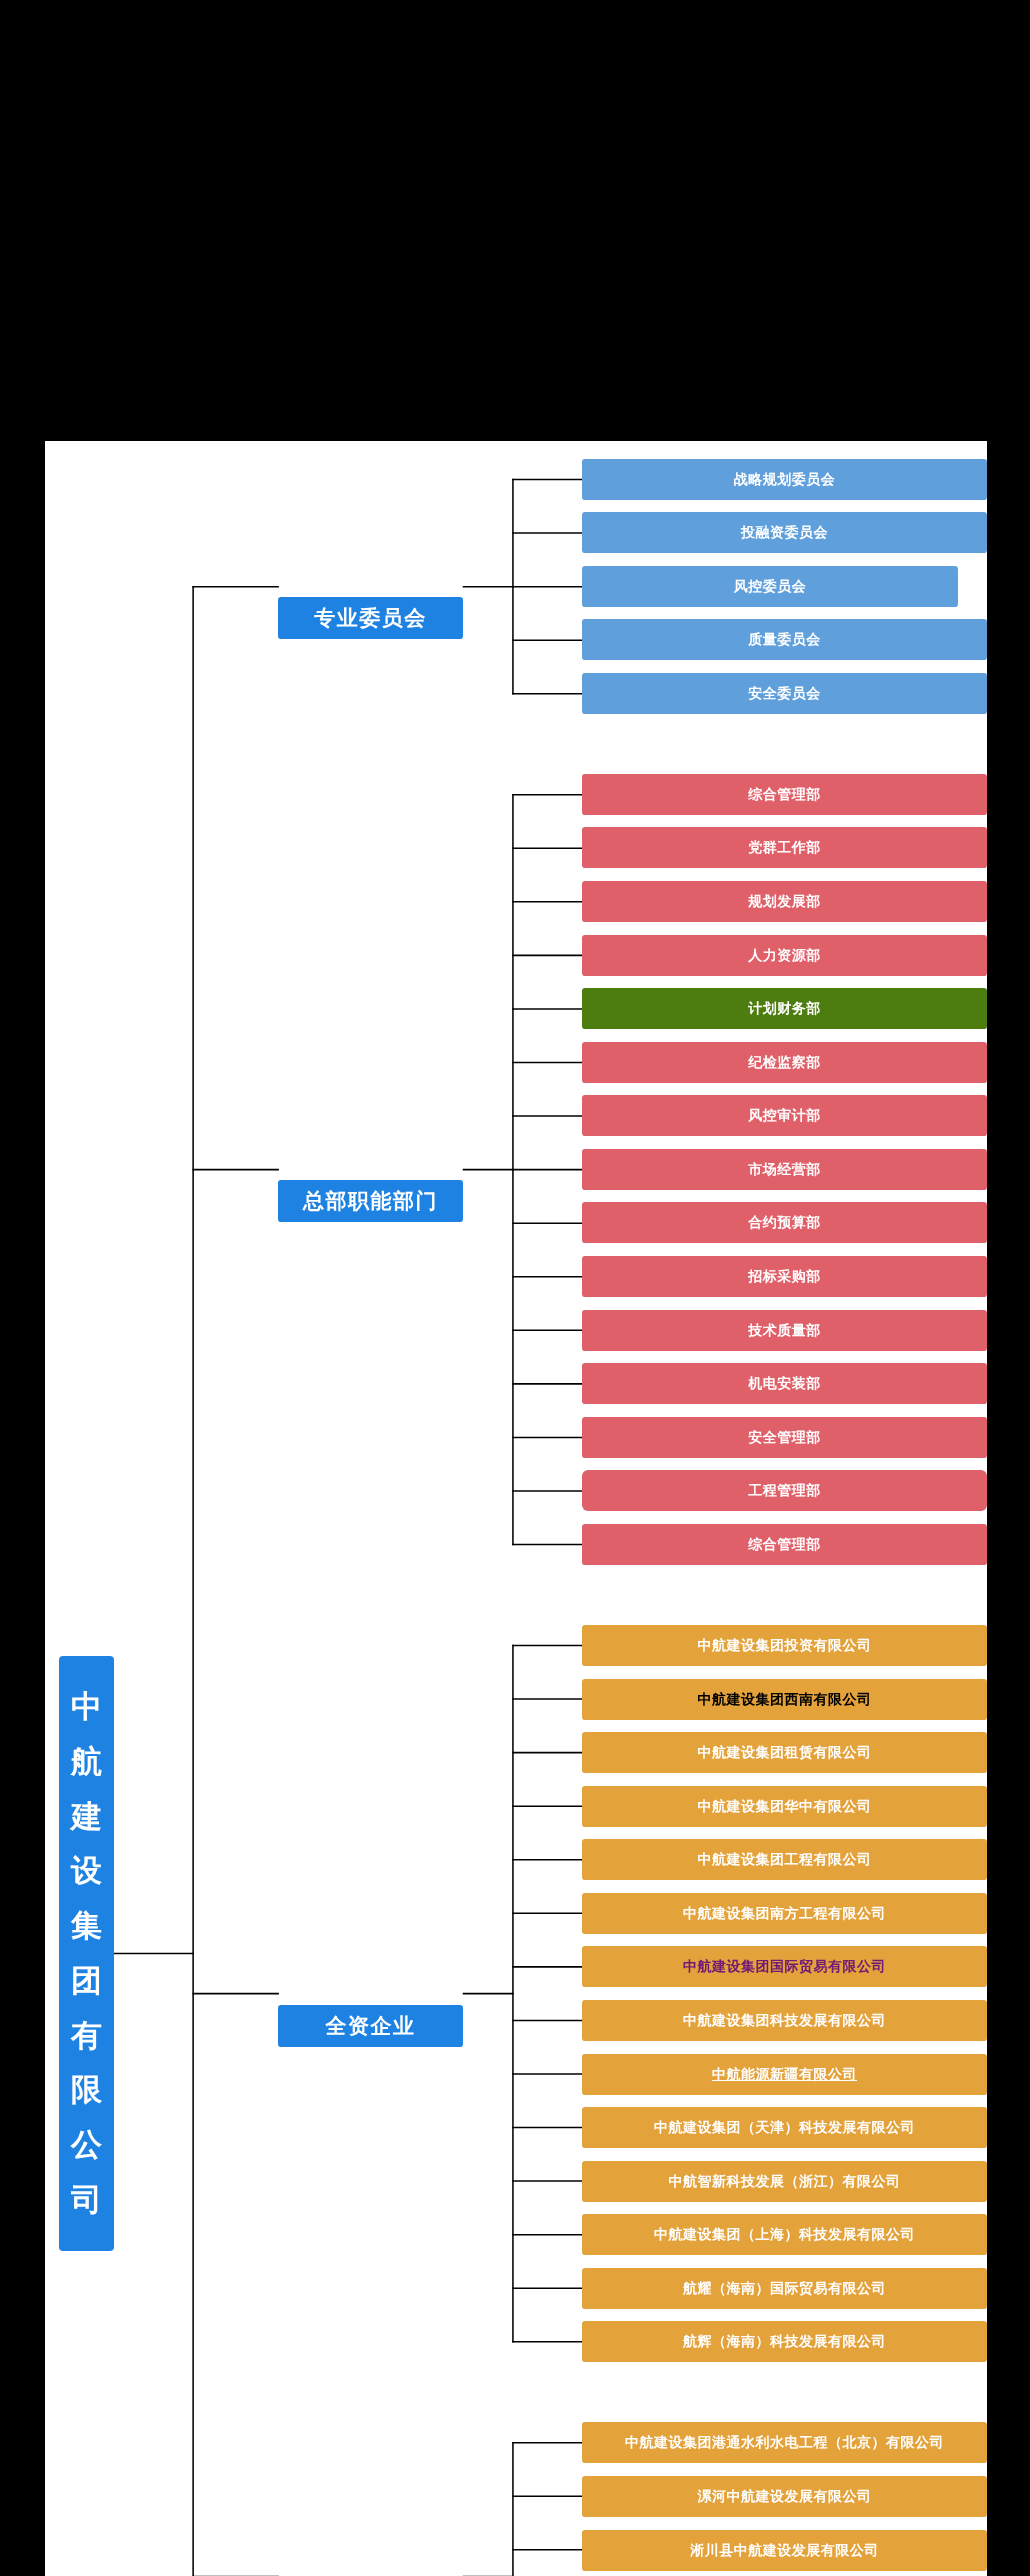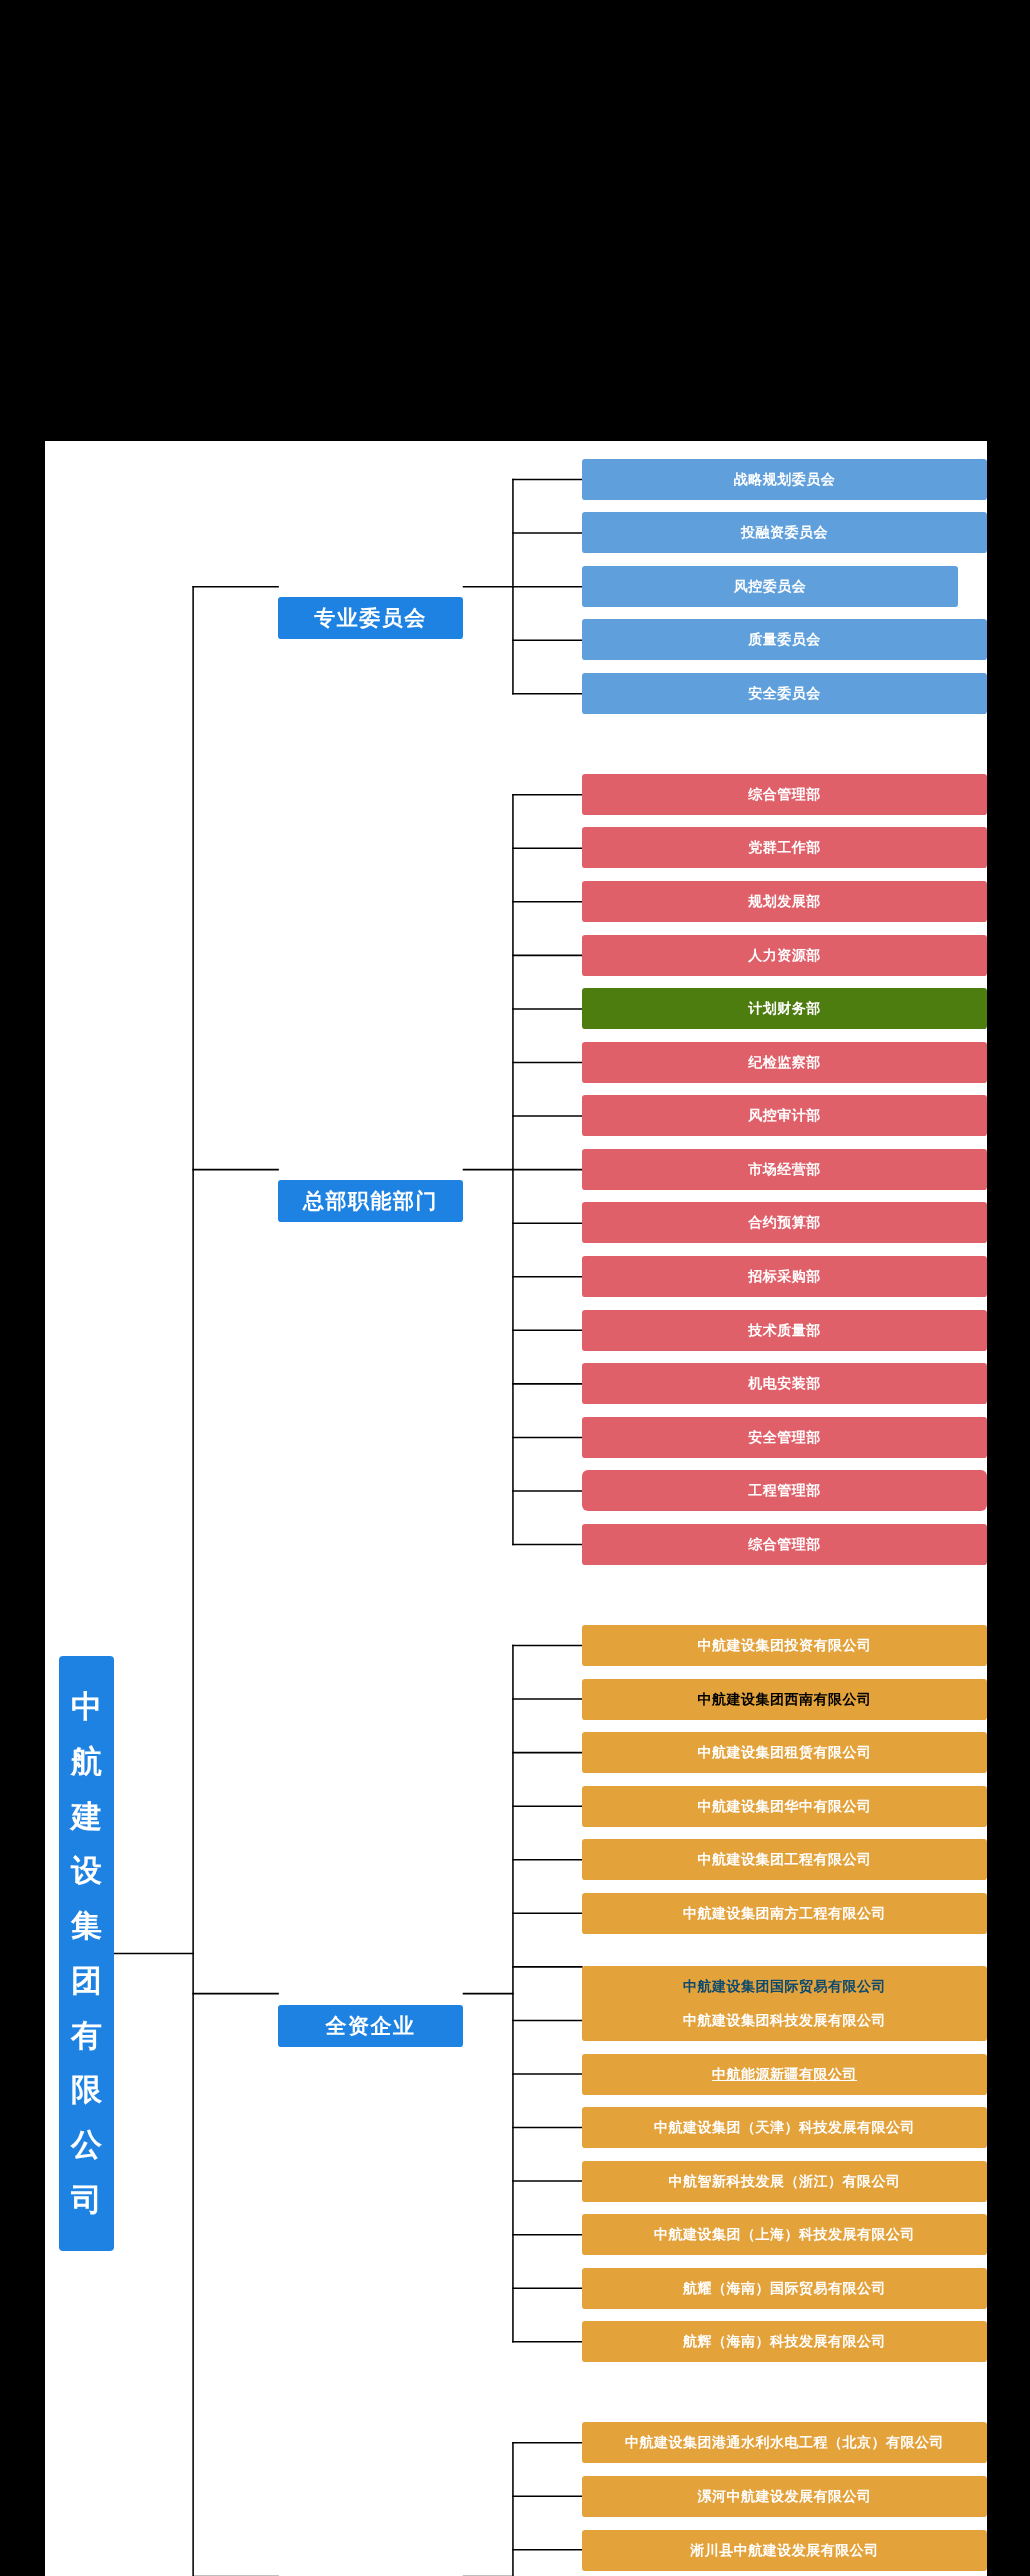--- a/index.html
+++ b/index.html
@@ -173,21 +173,21 @@
     <div class="node leaf" style="left: 582px; top: 1417px; width: 405px; height: 41px; background: rgb(224, 96, 106); color: rgb(255, 255, 255);">安全管理部</div>
     <div class="node leaf" style="left: 582px; top: 1470px; width: 405px; height: 41px; background: rgb(224, 96, 106); color: rgb(255, 255, 255); border-radius: 6px;">工程管理部</div>
     <div class="node leaf" style="left: 582px; top: 1524px; width: 405px; height: 41px; background: rgb(224, 96, 106); color: rgb(255, 255, 255);">综合管理部</div>
     <div class="node section-label" style="left: 278px; top: 1148px; width: 185px; height: 42px; background: rgb(29, 130, 226); color: rgb(255, 255, 255);">总部职能部门</div>
     <div class="node leaf" style="left: 582px; top: 1625px; width: 405px; height: 41px; background: rgb(228, 162, 59); color: rgb(255, 255, 255);">中航建设集团投资有限公司</div>
     <div class="node leaf" style="left: 582px; top: 1679px; width: 405px; height: 41px; background: rgb(228, 162, 59); color: #000000;">中航建设集团西南有限公司</div>
     <div class="node leaf" style="left: 582px; top: 1732px; width: 405px; height: 41px; background: rgb(228, 162, 59); color: rgb(255, 255, 255);">中航建设集团租赁有限公司</div>
     <div class="node leaf" style="left: 582px; top: 1786px; width: 405px; height: 41px; background: rgb(228, 162, 59); color: rgb(255, 255, 255);">中航建设集团华中有限公司</div>
     <div class="node leaf" style="left: 582px; top: 1839px; width: 405px; height: 41px; background: rgb(228, 162, 59); color: rgb(255, 255, 255);">中航建设集团工程有限公司</div>
     <div class="node leaf" style="left: 582px; top: 1893px; width: 405px; height: 41px; background: rgb(228, 162, 59); color: rgb(255, 255, 255);">中航建设集团南方工程有限公司</div>
-    <div class="node leaf" style="left: 582px; top: 1946px; width: 405px; height: 41px; background: rgb(228, 162, 59); color: #0c4a6e; margin-top: 20px;">中航建设集团国际贸易有限公司</div>
+    <div class="node leaf" style="left: 582px; top: 1946px; width: 405px; height: 41px; background: rgb(228, 162, 59); color: #701a75;">中航建设集团国际贸易有限公司</div>
     <div class="node leaf" style="left: 582px; top: 2000px; width: 405px; height: 41px; background: rgb(228, 162, 59); color: rgb(255, 255, 255);">中航建设集团科技发展有限公司</div>
     <div class="node leaf" style="left: 582px; top: 2054px; width: 405px; height: 41px; background: rgb(228, 162, 59); color: rgb(255, 255, 255); text-decoration: underline;">中航能源新疆有限公司</div>
     <div class="node leaf" style="left: 582px; top: 2107px; width: 405px; height: 41px; background: rgb(228, 162, 59); color: rgb(255, 255, 255);">中航建设集团（天津）科技发展有限公司</div>
     <div class="node leaf" style="left: 582px; top: 2161px; width: 405px; height: 41px; background: rgb(228, 162, 59); color: rgb(255, 255, 255);">中航智新科技发展（浙江）有限公司</div>
     <div class="node leaf" style="left: 582px; top: 2214px; width: 405px; height: 41px; background: rgb(228, 162, 59); color: rgb(255, 255, 255);">中航建设集团（上海）科技发展有限公司</div>
     <div class="node leaf" style="left: 582px; top: 2268px; width: 405px; height: 41px; background: rgb(228, 162, 59); color: rgb(255, 255, 255);">航耀（海南）国际贸易有限公司</div>
     <div class="node leaf" style="left: 582px; top: 2321px; width: 405px; height: 41px; background: rgb(228, 162, 59); color: rgb(255, 255, 255);">航辉（海南）科技发展有限公司</div>
     <div class="node section-label" style="left: 278px; top: 1973px; width: 185px; height: 42px; background: rgb(29, 130, 226); color: rgb(255, 255, 255);">全资企业</div>
     <div class="node leaf" style="left: 582px; top: 2422px; width: 405px; height: 41px; background: rgb(228, 162, 59); color: rgb(255, 255, 255);">中航建设集团港通水利水电工程（北京）有限公司</div>
     <div class="node leaf" style="left: 582px; top: 2476px; width: 405px; height: 41px; background: rgb(228, 162, 59); color: rgb(255, 255, 255);">漯河中航建设发展有限公司</div>

